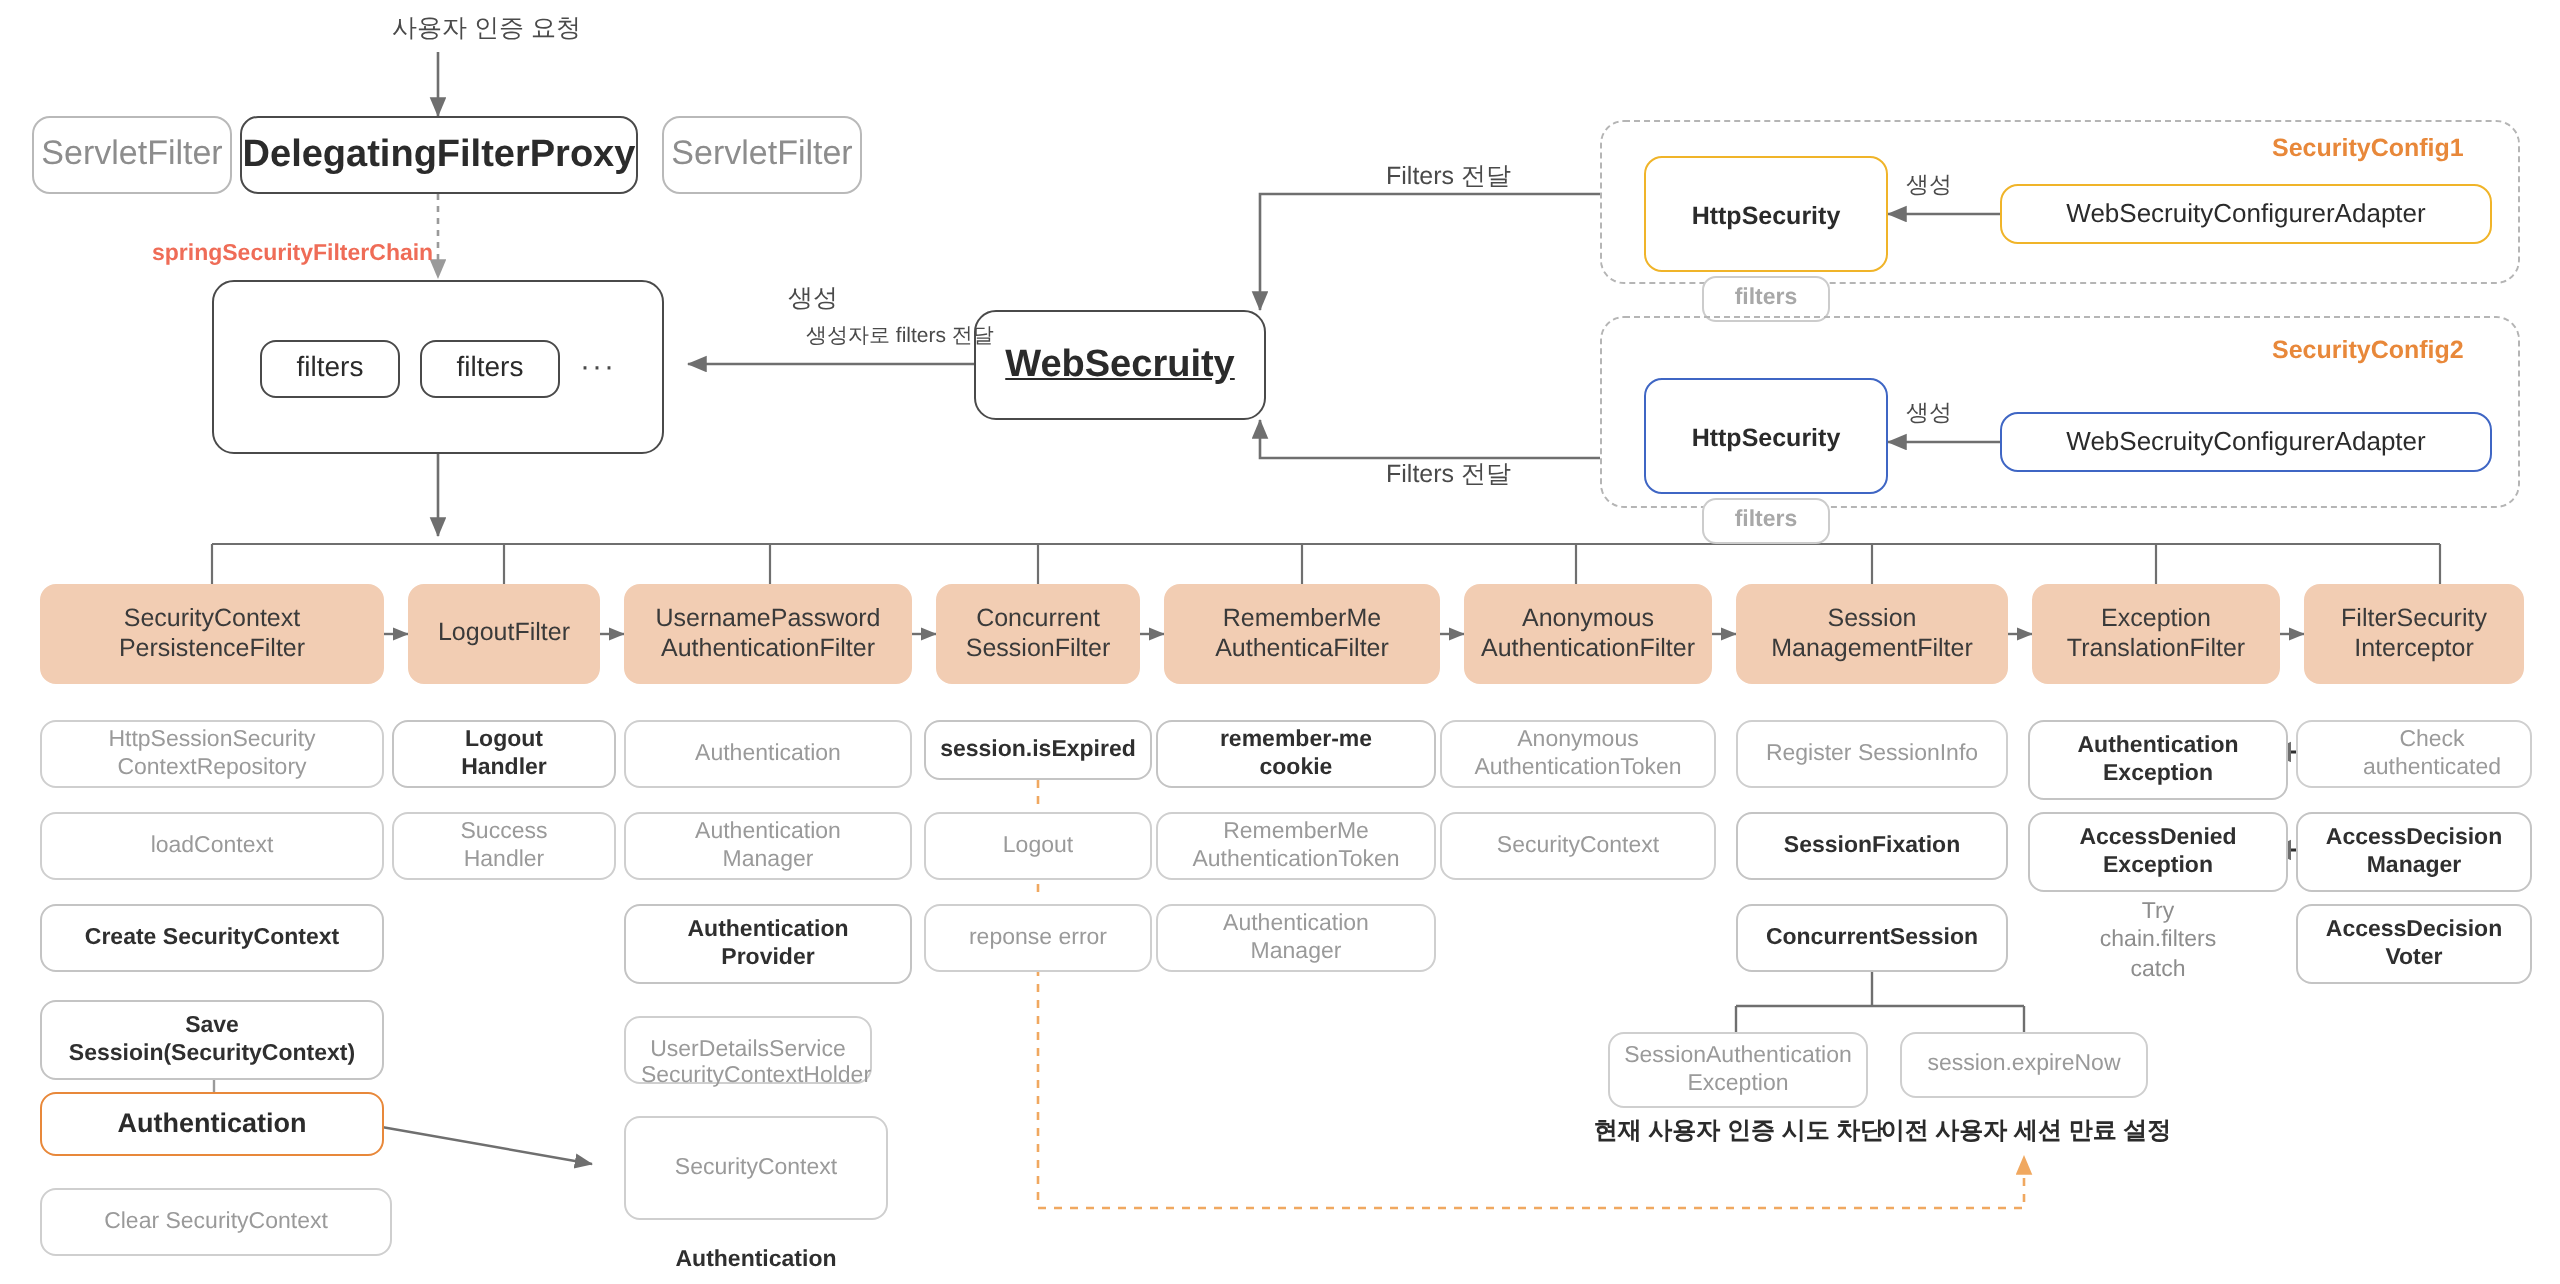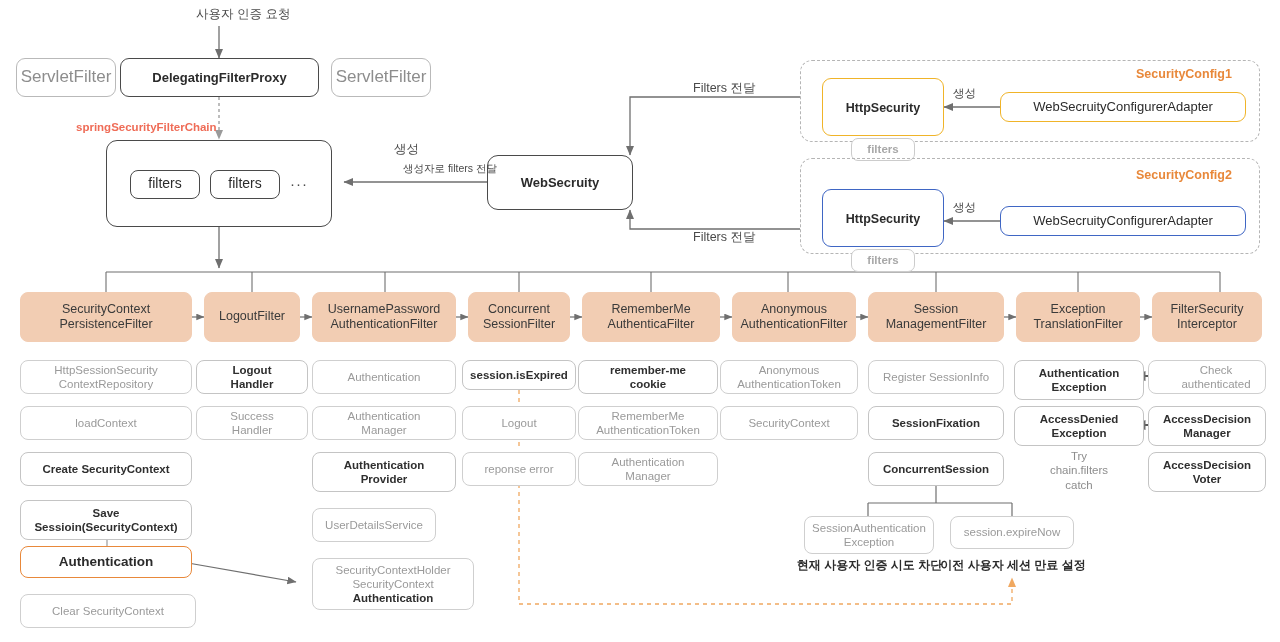--- a/index.html
+++ b/index.html
@@ -54,21 +54,21 @@
     position:absolute;box-sizing:border-box;
     border:1px dashed #b5b5b5;border-radius:12px;background:transparent;
   }
   .lbl{position:absolute;white-space:pre-line;line-height:1.3;}
   .lbl-ko{color:#4a4a4a;font-size:12.5px;}
   .lbl-ko-sm{color:#4a4a4a;font-size:10.5px;}
   .lbl-ko-b{color:#2b2b2b;font-size:12px;font-weight:bold;}
   .lbl-accent{color:#e8883a;font-size:12.5px;font-weight:bold;}
   .lbl-red{color:#ef6c57;font-size:11.5px;font-weight:bold;}
   .lbl-sub{color:#8d8d8d;font-size:11.5px;text-align:center;white-space:pre-line;line-height:1.25;}
-  .t-title{font-size:13px;font-weight:bold;}
+  .t-title{font-size:19px;font-weight:bold;}
   .t-sm{font-size:17px;}
 </style>
 </head>
 <body>
 
 <div id="canvas">
 
   <svg id="wires" viewBox="0 0 1280 642">
     <defs>
       <marker id="ah" markerWidth="9" markerHeight="9" refX="7.2" refY="3.2" orient="auto">
@@ -166,21 +166,21 @@
   <div class="lbl lbl-red" style="left:76px;top:120px;">springSecurityFilterChain</div>
 
   <div class="node n-dark" style="left:106px;top:140px;width:226px;height:87px;border-radius:11px;display:block;">
     <div style="display:flex;align-items:center;justify-content:center;gap:10px;margin-top:9px;">
       <div style="border:1.4px solid #4a4a4a;border-radius:8px;width:68px;height:27px;display:flex;align-items:center;justify-content:center;font-size:14px;color:#2b2b2b;">filters</div>
       <div style="border:1.4px solid #4a4a4a;border-radius:8px;width:68px;height:27px;display:flex;align-items:center;justify-content:center;font-size:14px;color:#2b2b2b;">filters</div>
       <div style="font-size:15px;color:#4a4a4a;letter-spacing:1px;">···</div>
     </div>
   </div>
 
-  <div class="node n-dark t-title" style="left:487px;top:155px;width:146px;height:55px;border-radius:11px;">WebSecruity</div>
+  <div class="node n-dark t-title" style="left:487px;top:155px;width:146px;height:55px;border-radius:11px;text-decoration:underline;">WebSecruity</div>
 
   <div class="lbl lbl-ko" style="left:394px;top:141px;">생성</div>
   <div class="lbl lbl-ko-sm" style="left:358px;top:162px;margin-left:45px;">생성자로 filters 전달</div>
 
   <div class="lbl lbl-ko" style="left:693px;top:80px;">Filters 전달</div>
   <div class="lbl lbl-ko" style="left:693px;top:229px;">Filters 전달</div>
 
   <div class="dashgroup" style="left:800px;top:60px;width:460px;height:82px;"></div>
   <div class="lbl lbl-accent" style="left:1136px;top:66px;">SecurityConfig1</div>
   <div class="node n-http-y" style="left:822px;top:78px;width:122px;height:58px;border-radius:9px;display:block;">
@@ -230,21 +230,21 @@
       <div class="node n-sub strong" style="left: 196px; top: 360px; width: 112px; height: 34px;">Logout
 Handler</div>
       <div class="node n-sub" style="left: 196px; top: 406px; width: 112px; height: 34px;">Success
 Handler</div>
       <div class="node n-sub" style="left: 312px; top: 360px; width: 144px; height: 34px;">Authentication</div>
       <div class="node n-sub" style="left: 312px; top: 406px; width: 144px; height: 34px;">Authentication
 Manager</div>
       <div class="node n-sub strong" style="left: 312px; top: 452px; width: 144px; height: 40px;">Authentication
 Provider</div>
       <div class="node n-sub" style="left: 312px; top: 508px; width: 124px; height: 34px;">UserDetailsService</div>
-      <div class="node n-sub" style="left: 312px; top: 558px; width: 162px; height: 52px; flex-direction: column;"><div>SecurityContextHolder</div><div>SecurityContext</div><div style="font-weight: bold; color: rgb(47, 47, 47);">Authentication</div></div>
+      <div class="node n-sub" style="left: 312px; top: 558px; width: 132px; height: 52px; flex-direction: column; gap: 32px;"><div>SecurityContextHolder</div><div>SecurityContext</div><div style="font-weight: bold; color: rgb(47, 47, 47);">Authentication</div></div>
       <div class="node n-sub strong" style="left: 462px; top: 360px; width: 114px; height: 30px;">session.isExpired</div>
       <div class="node n-sub" style="left: 462px; top: 406px; width: 114px; height: 34px;">Logout</div>
       <div class="node n-sub" style="left: 462px; top: 452px; width: 114px; height: 34px;">reponse error</div>
       <div class="node n-sub strong" style="left: 578px; top: 360px; width: 140px; height: 34px;">remember-me
 cookie</div>
       <div class="node n-sub" style="left: 578px; top: 406px; width: 140px; height: 34px;">RememberMe
 AuthenticationToken</div>
       <div class="node n-sub" style="left: 578px; top: 452px; width: 140px; height: 34px;">Authentication
 Manager</div>
       <div class="node n-sub" style="left: 720px; top: 360px; width: 138px; height: 34px;">Anonymous

